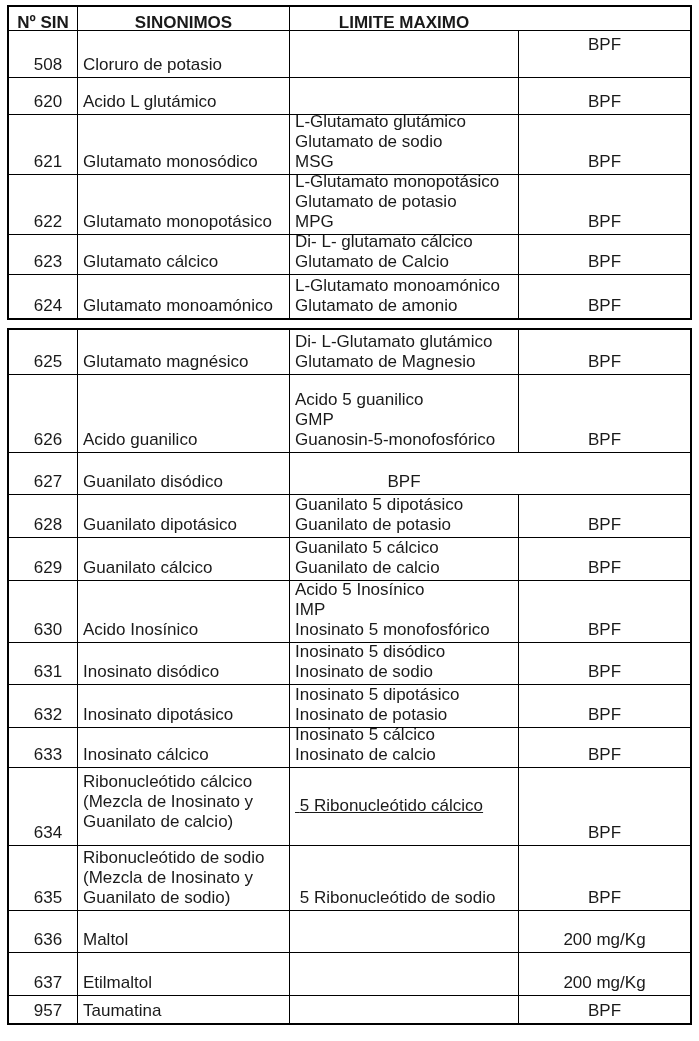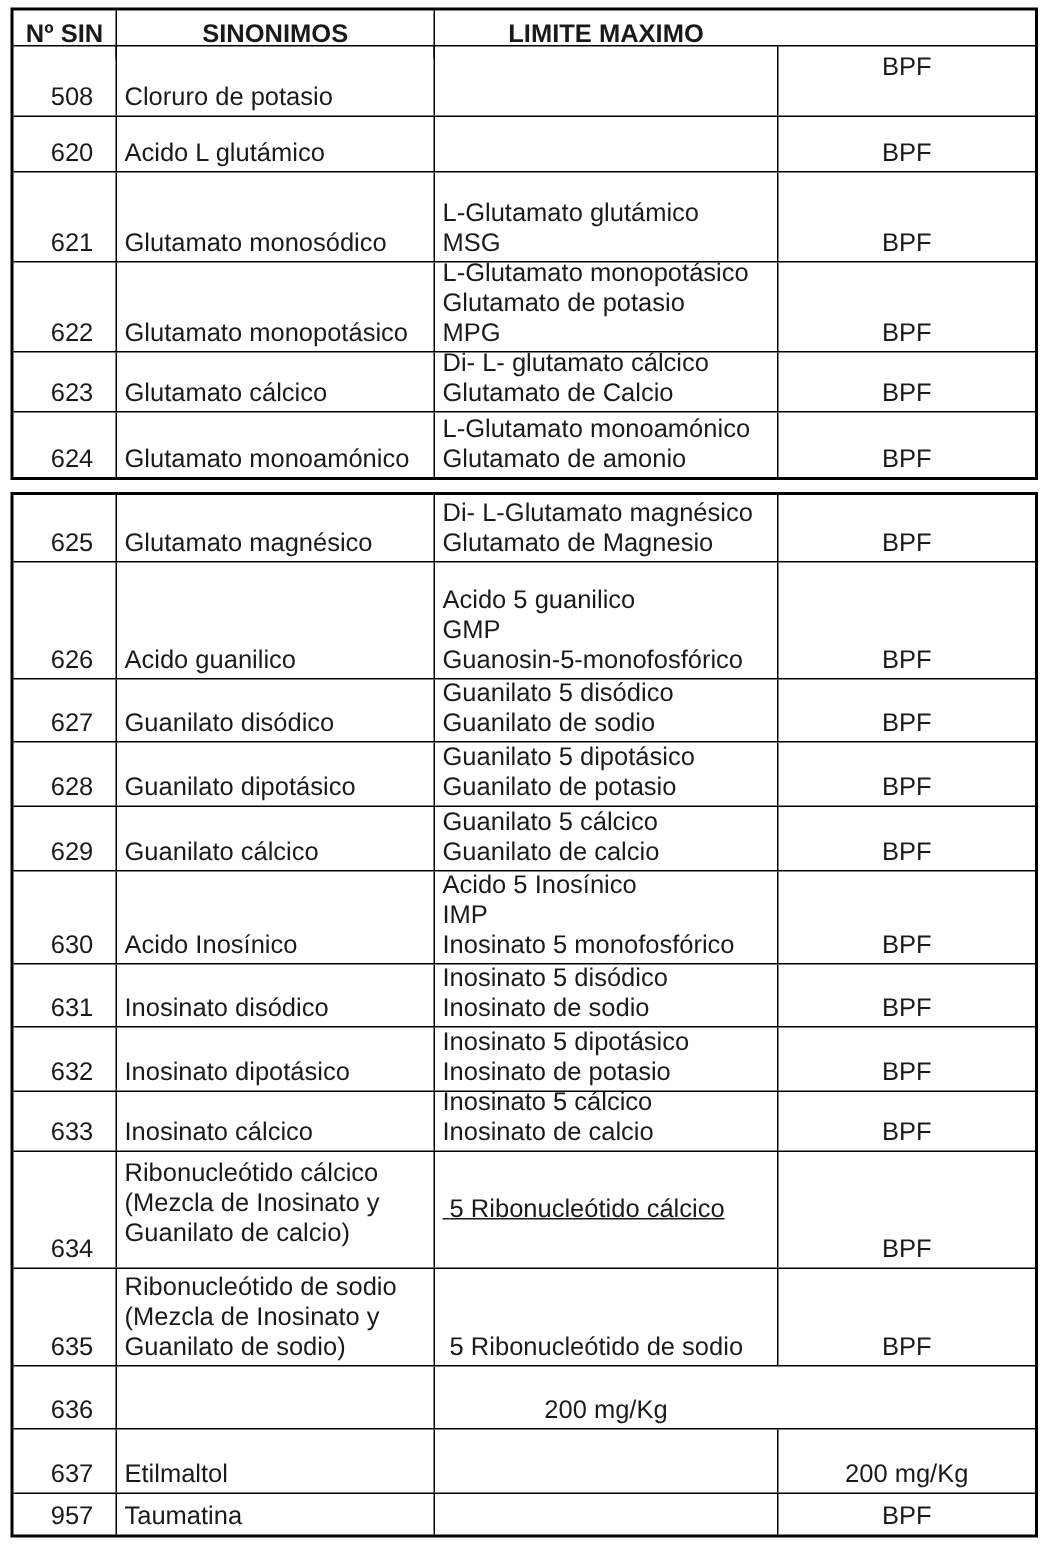--- a/index.html
+++ b/index.html
@@ -70,20 +70,21 @@
 
     <div class="row" style="height:60px">
       <div class="c num">
           <div class="ln">621</div>
         </div>
       <div class="c">
           <div class="ln">Glutamato monosódico</div>
         </div>
       <div class="c">
         <div class="ln">L-Glutamato glutámico</div>
+        <div class="ln">Glutamato de sodio</div>
         <div class="ln">MSG</div>
       </div>
       <div class="c limit">
           <div class="ln">BPF</div>
         </div>
     </div>
 
     <div class="row" style="height:60px">
       <div class="c num">
           <div class="ln">622</div>
@@ -138,21 +139,21 @@
   <div class="tbl tbl2">
 
     <div class="row" style="height:44px">
       <div class="c num">
           <div class="ln">625</div>
         </div>
       <div class="c">
           <div class="ln">Glutamato magnésico</div>
         </div>
       <div class="c">
-        <div class="ln">Di- L-Glutamato magnésico</div>
+        <div class="ln">Di- L-Glutamato glutámico</div>
         <div class="ln">Glutamato de Magnesio</div>
       </div>
       <div class="c limit">
           <div class="ln">BPF</div>
         </div>
     </div>
 
     <div class="row" style="height:78px">
       <div class="c num">
           <div class="ln">626</div>
@@ -170,24 +171,20 @@
         </div>
     </div>
 
     <div class="row" style="height:42px">
       <div class="c num">
           <div class="ln">627</div>
         </div>
       <div class="c">
           <div class="ln">Guanilato disódico</div>
         </div>
-      <div class="c">
-        <div class="ln">Guanilato 5 disódico</div>
-        <div class="ln">Guanilato de sodio</div>
-      </div>
       <div class="c limit">
           <div class="ln">BPF</div>
         </div>
     </div>
 
     <div class="row" style="height:43px">
       <div class="c num">
           <div class="ln">628</div>
         </div>
       <div class="c">
@@ -314,20 +311,23 @@
       </div>
       <div class="c limit">
           <div class="ln">BPF</div>
         </div>
     </div>
 
     <div class="row" style="height:42px">
       <div class="c num">
           <div class="ln">636</div>
         </div>
+      <div class="c">
+          <div class="ln">Maltol</div>
+        </div>
       <div class="c"></div>
       <div class="c limit">
           <div class="ln">200 mg/Kg</div>
         </div>
     </div>
 
     <div class="row" style="height:43px">
       <div class="c num">
           <div class="ln">637</div>
         </div>

